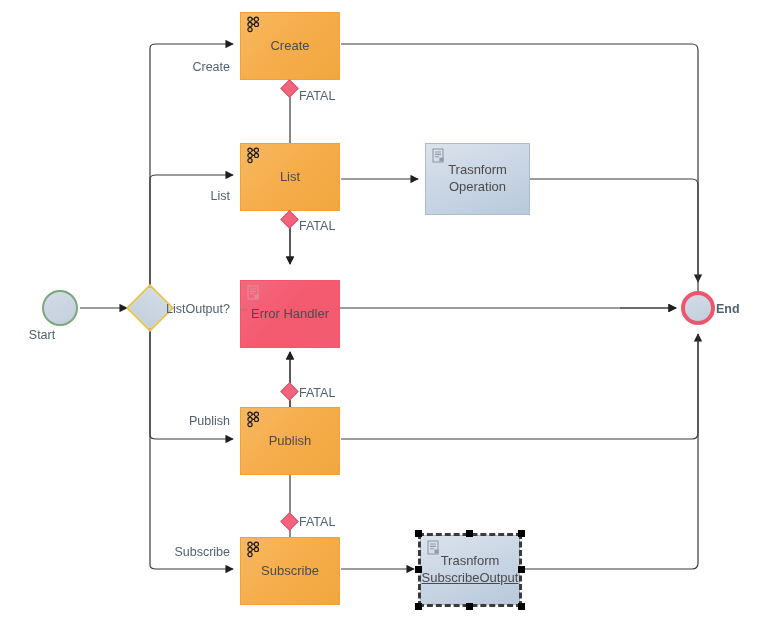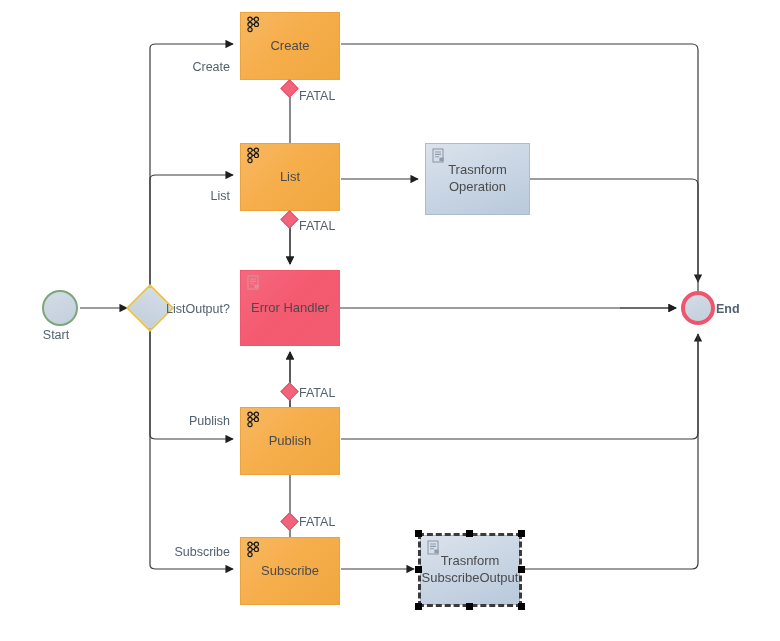--- a/index.html
+++ b/index.html
@@ -175,21 +175,21 @@
       <path d="M 524 569 L 692 569 Q 698 569 698 563 L 698 334"></path>
 
       <path d="M 290 80 L 290 264" marker-end="url(#arrow)"></path>
       <path d="M 290 211 L 290 264" marker-end="url(#arrow)"></path>
       <path d="M 290 407 L 290 352" marker-end="url(#arrow)"></path>
       <path d="M 290 537 L 290 352" marker-end="url(#arrow)"></path>
     </g>
   </svg>
 
   <div class="node event event-start" style="left:42px; top:290px; width:36px; height:36px;"></div>
-  <div class="diagram-label" style="left:38px; top:328px; width:36px; text-align:center;">Start</div>
+  <div class="diagram-label" style="left:24px; top:328px; width:36px; text-align:center;">Start</div>
 
   <div class="node" style="left:133px; top:291px; width:34px; height:34px;">
     <div class="gateway"></div>
   </div>
   <div class="diagram-label" style="left:166px; top:302px;">ListOutput?</div>
 
   <div class="node task task-orange" style="left:240px; top:12px; width:100px; height:68px;">
     <span class="node-icon">
       <svg viewBox="0 0 18 18" width="18" height="18">
         <g fill="none" stroke="#1a1a1a" stroke-width="1.2">
@@ -236,21 +236,21 @@
           <rect x="3" y="2" width="10" height="13"></rect>
           <path d="M5 5 L11 5 M5 7.4 L11 7.4 M5 9.8 L9 9.8"></path>
           <rect x="9.4" y="10.6" width="4.2" height="3.6" fill="#8f9bab" stroke="none"></rect>
         </g>
       </svg>
     </span>
     <span class="task-label">Trasnform</span>
     <span class="task-label">Operation</span>
   </div>
 
-  <div class="node task task-pink" style="left:240px; top:270px; width:100px; height:76px;align-items:center;">
+  <div class="node task task-pink" style="left:240px; top:280px; width:100px; height:68px;align-items:center;">
     <span class="node-icon">
       <svg viewBox="0 0 18 18" width="18" height="18">
         <g fill="none" stroke="#e38b9c" stroke-width="1.1">
           <rect x="3" y="2" width="10" height="13"></rect>
           <path d="M5 5 L11 5 M5 7.4 L11 7.4 M5 9.8 L9 9.8"></path>
           <rect x="9.4" y="10.6" width="4.2" height="3.6" fill="#e38b9c" stroke="none"></rect>
         </g>
       </svg>
     </span>
     <span class="task-label">Error Handler</span>
@@ -300,21 +300,21 @@
     <span class="node-icon">
       <svg viewBox="0 0 18 18" width="18" height="18">
         <g fill="none" stroke="#8f9bab" stroke-width="1.1">
           <rect x="3" y="2" width="10" height="13"></rect>
           <path d="M5 5 L11 5 M5 7.4 L11 7.4 M5 9.8 L9 9.8"></path>
           <rect x="9.4" y="10.6" width="4.2" height="3.6" fill="#8f9bab" stroke="none"></rect>
         </g>
       </svg>
     </span>
     <span class="task-label" style="white-space:nowrap;">Trasnform</span>
-    <span class="task-label" style="white-space:nowrap;">SubscribeOutput</span>
+    <span class="task-label" style="white-space:nowrap;text-decoration:underline;">SubscribeOutput</span>
   </div>
 
   <div class="selection-frame" style="left:418px; top:533px; width:104px; height:74px;"></div>
   <div class="handle" style="left:415px; top:530px;"></div>
   <div class="handle" style="left:466px; top:530px;"></div>
   <div class="handle" style="left:518px; top:530px;"></div>
   <div class="handle" style="left:415px; top:566px;"></div>
   <div class="handle" style="left:518px; top:566px;"></div>
   <div class="handle" style="left:415px; top:603px;"></div>
   <div class="handle" style="left:466px; top:603px;"></div>

